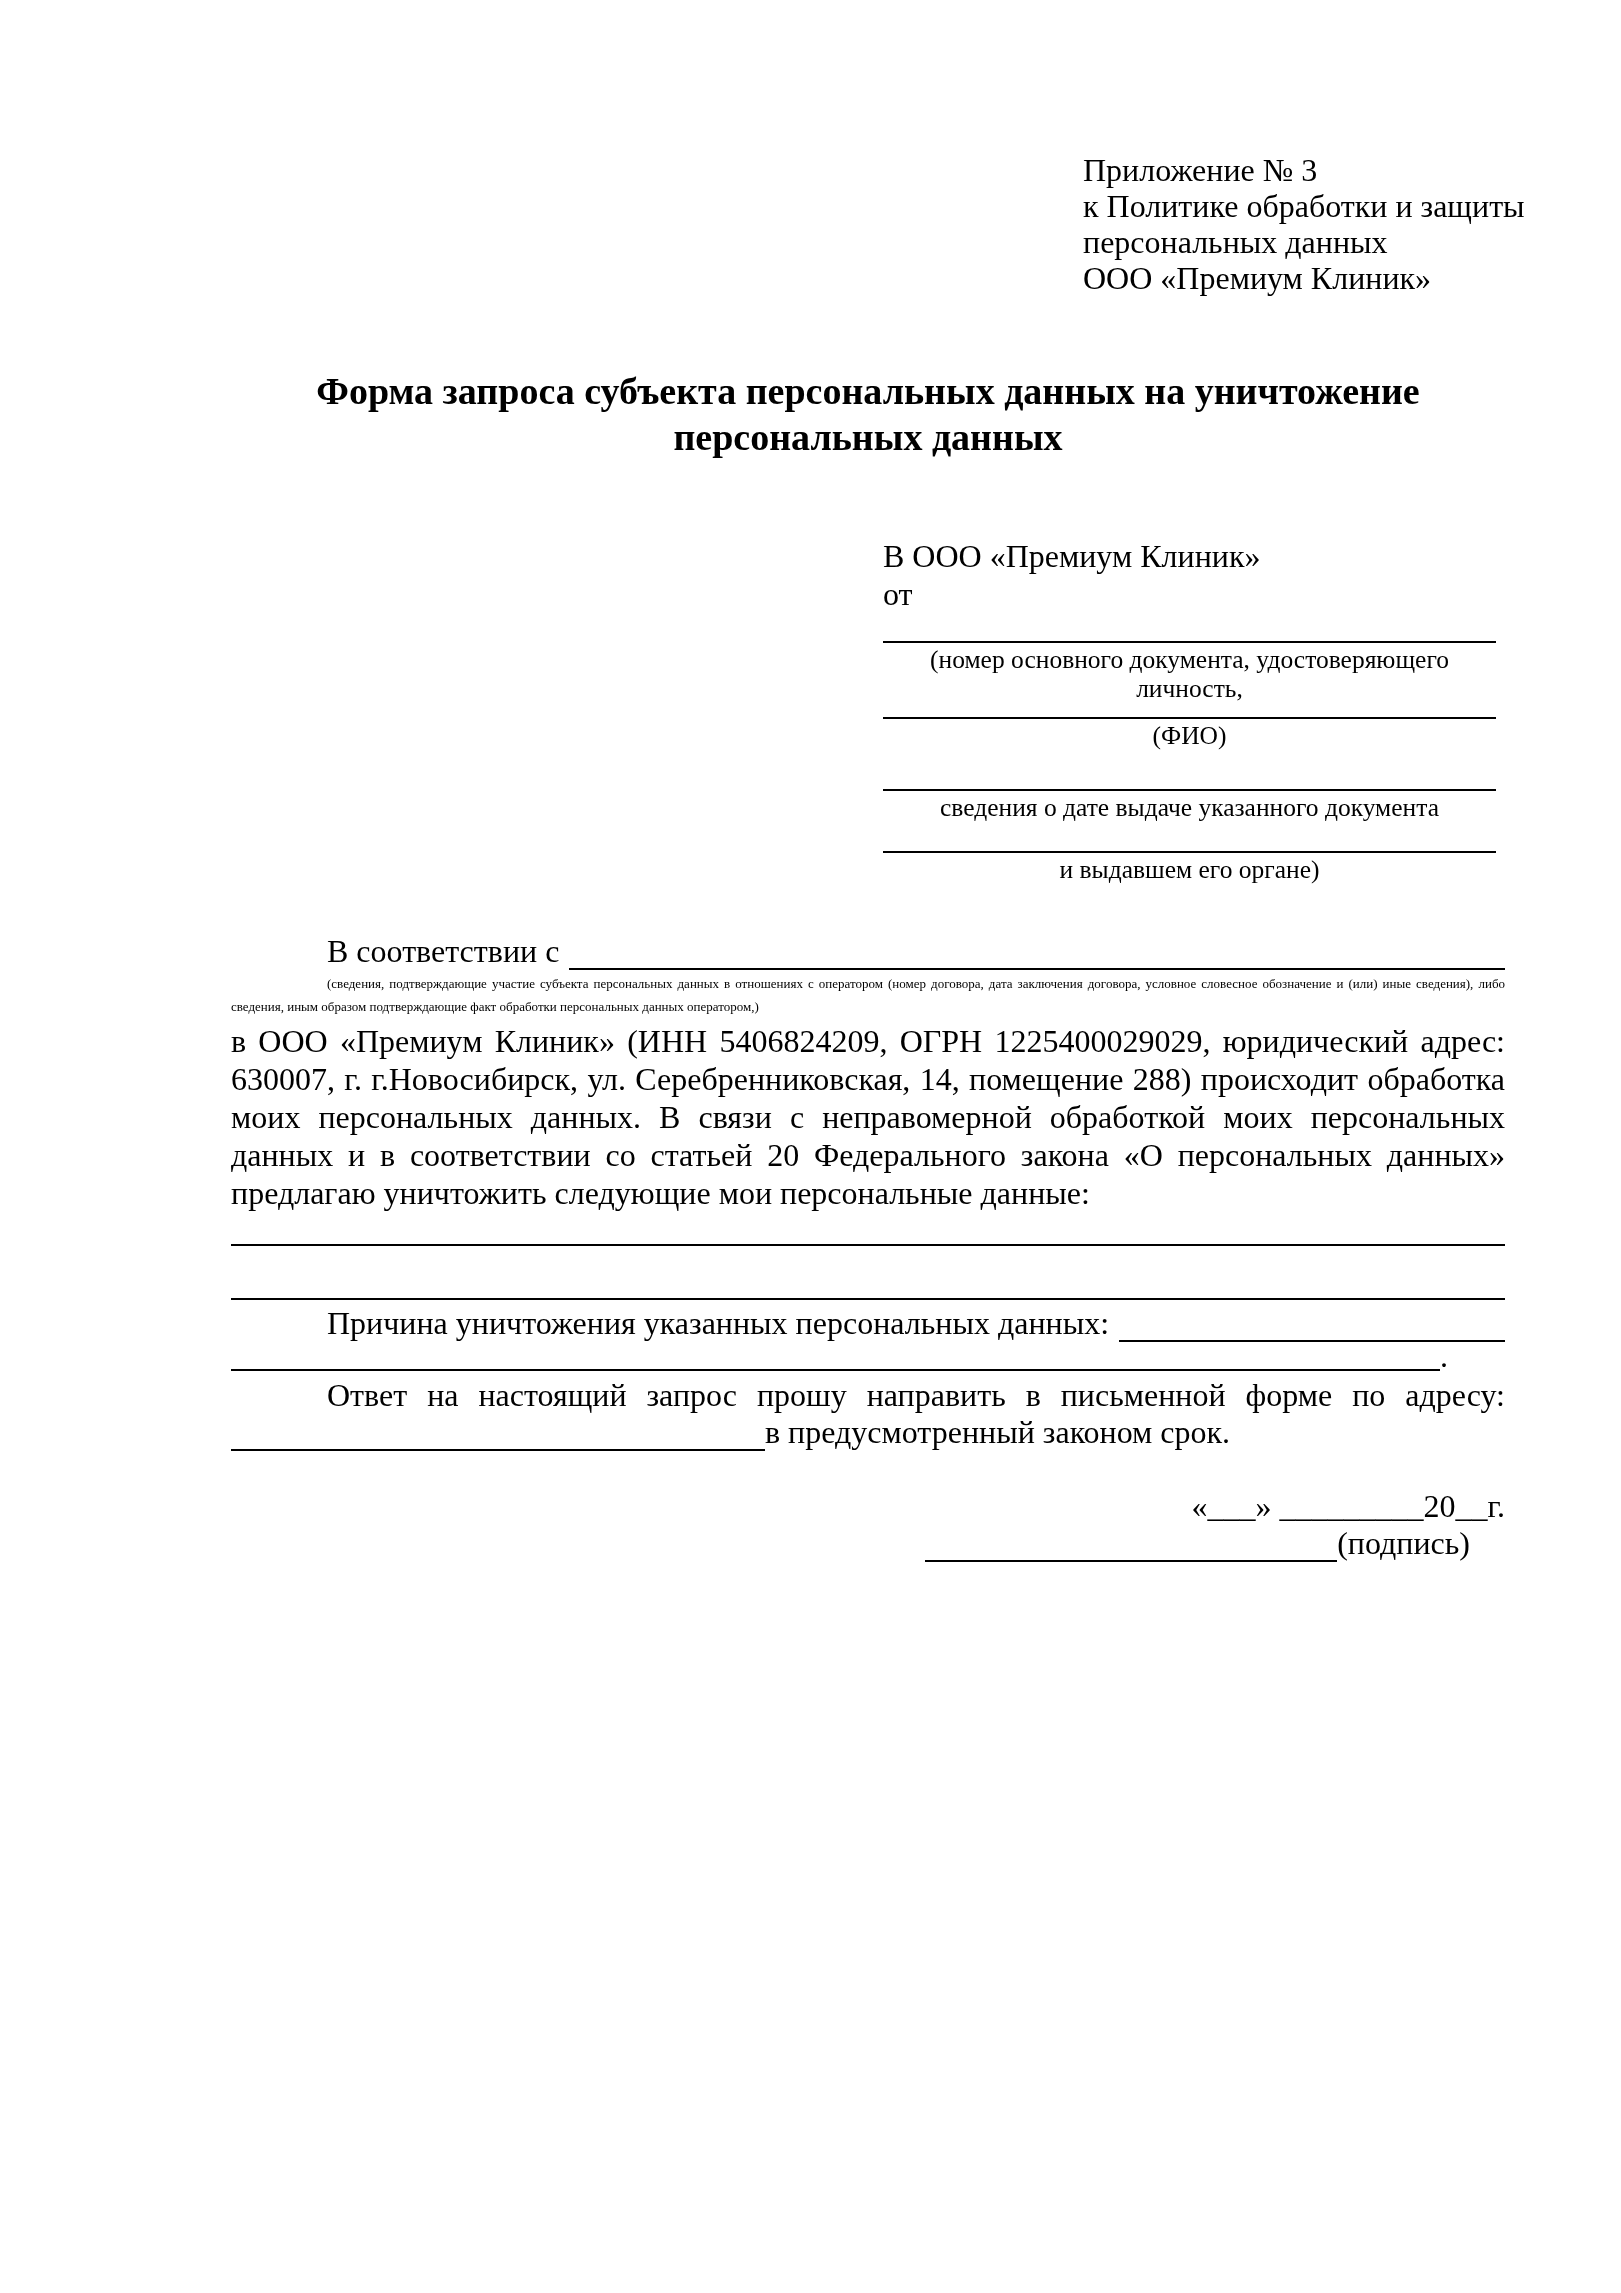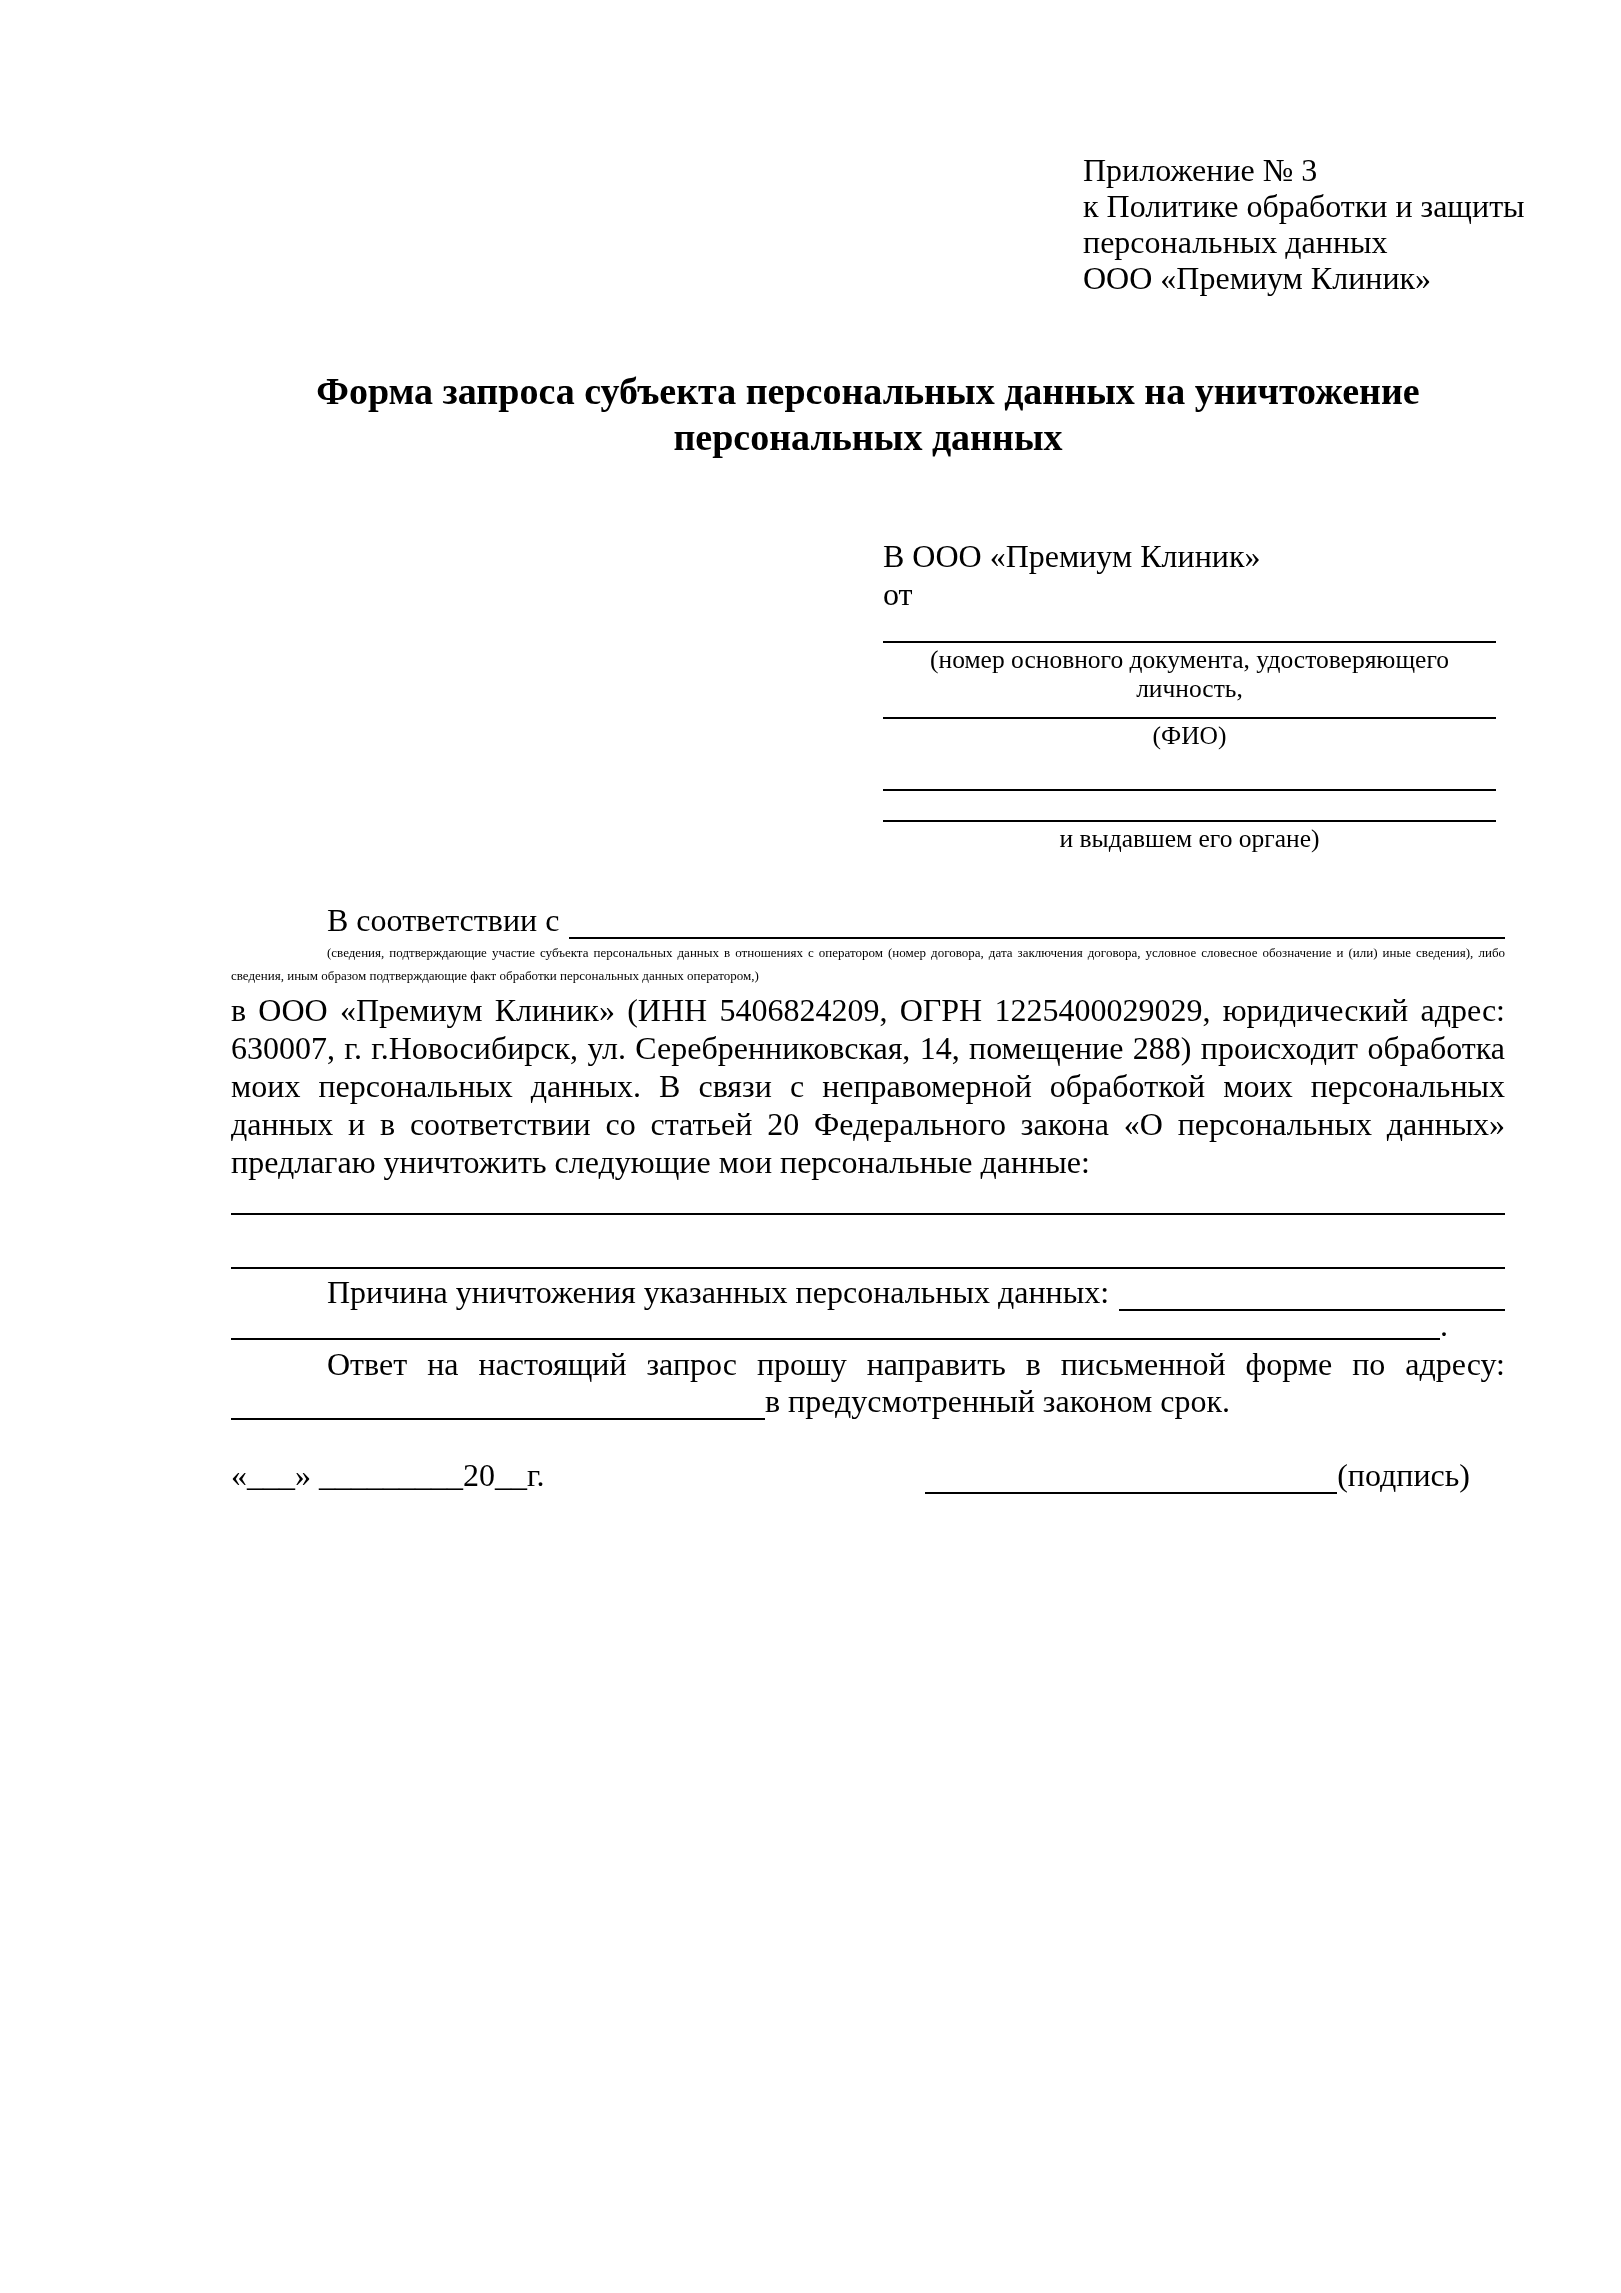--- a/index.html
+++ b/index.html
@@ -86,20 +86,21 @@
   .answer-cont { display: flex; align-items: flex-end; line-height: 37px; }
   .answer-cont .addr-rule { width: 534px; border-bottom: 2.9px solid #000; height: 29px; }
   .answer-cont .tail { white-space: nowrap; }
 
   .footer-row {
     margin-top: 37px;
     display: flex;
     justify-content: space-between;
     align-items: flex-end;
     line-height: 37px;
+    flex-direction: column;
   }
   .sig-group { display: flex; align-items: flex-end; margin-right: 35px; }
   .sig-rule { width: 412px; border-bottom: 2.9px solid #000; height: 29px; }
   .sig-caption { white-space: nowrap; }
 </style>
 </head>
 <body>
 
 <div class="page">
   <div class="content">
@@ -122,20 +123,21 @@
         <div class="caption">(номер основного документа, удостоверяющего личность,</div>
       </div>
 
       <div class="field field-1">
         <div class="rule"></div>
         <div class="caption">(ФИО)</div>
       </div>
 
       <div class="field field-3">
         <div class="rule"></div>
+        <div class="caption">сведения о дате выдаче указанного документа</div>
       </div>
 
       <div class="field field-4">
         <div class="rule"></div>
         <div class="caption">и выдавшем его органе)</div>
       </div>
     </div>
 
     <div class="accordance">
       <span class="prefix">В соответствии с</span>

